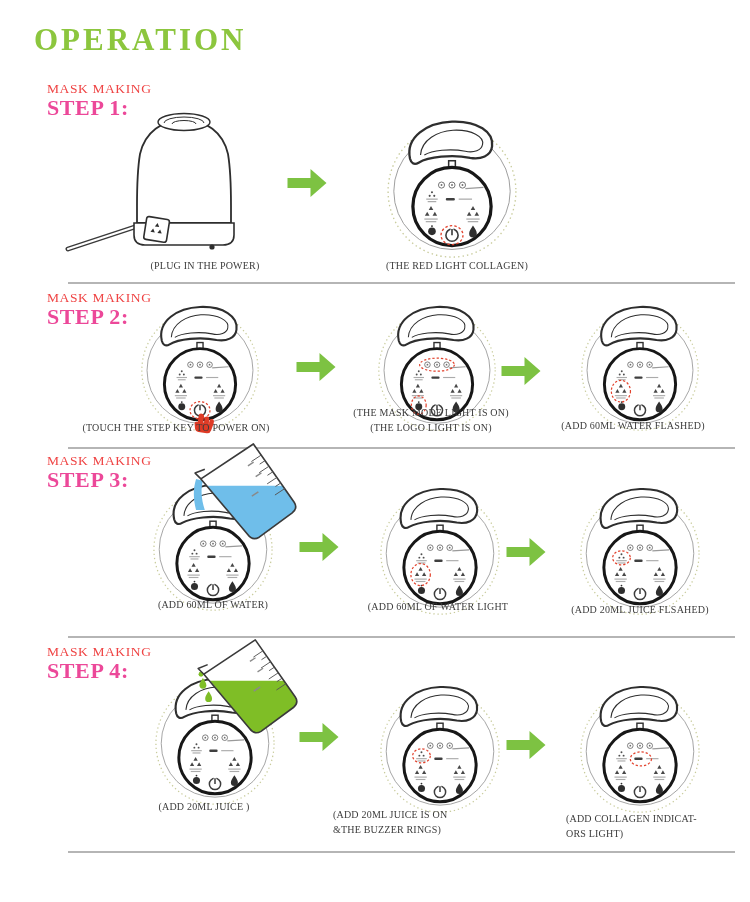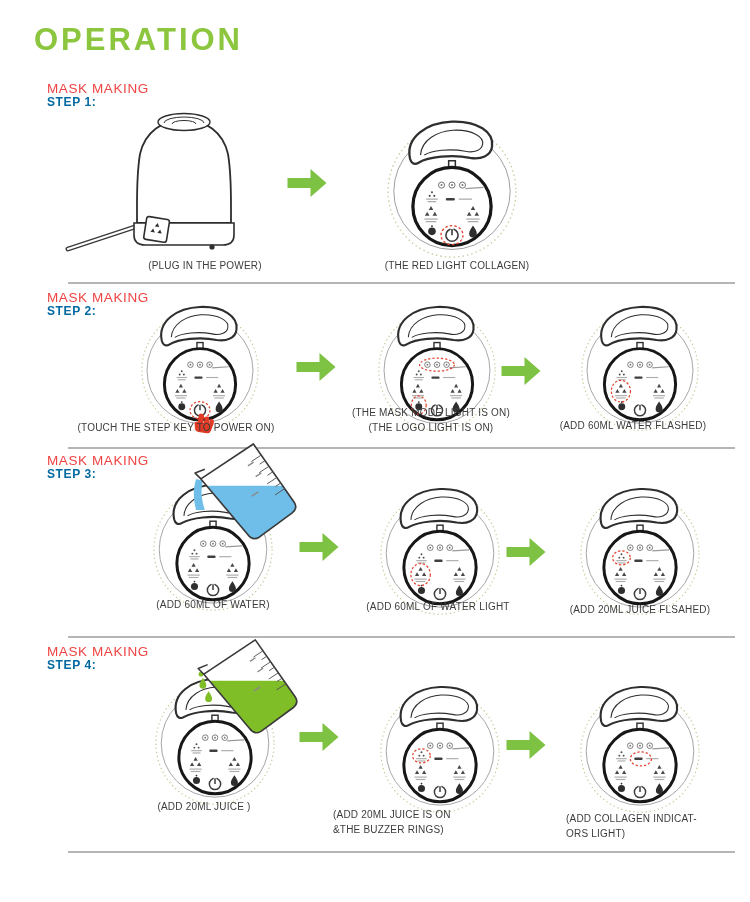--- a/index.html
+++ b/index.html
@@ -1,21 +1,21 @@
 <!DOCTYPE html>
 <html><head>
 <meta charset="utf-8">
 <style>
   html,body{margin:0;padding:0;background:#fff;}
   #page{position:relative;width:750px;height:902px;background:#ffffff;overflow:hidden;
-        font-family:Liberation Sans, sans-serif;}
+        font-family:Liberation Serif, serif;}
   .abs{position:absolute;}
   #title{left:34px;top:22px;font-size:31px;font-weight:bold;letter-spacing:3px;color:#8CC63E;}
   .eyebrow{font-size:13.5px;color:#ef4444;letter-spacing:.6px;}
-  .stepname{font-size:12px;font-weight:bold;color:#0369a1;letter-spacing:.6px;}
+  .stepname{font-size:22px;font-weight:bold;color:#ec4899;letter-spacing:.6px;}
   .caption{font-size:10px;color:#3c3c3c;letter-spacing:.2px;line-height:15px;text-align:center;}
   .caption.leftal{text-align:left;}
   .divider{height:2px;background:#b5b5b5;left:68px;width:667px;}
   svg.part{position:absolute;overflow:visible;}
   .hl{fill:none;stroke:#E2422D;stroke-width:1.4;stroke-dasharray:2.6 2.2;}
 </style>
 </head>
 <body>
 
 <div id="page">

